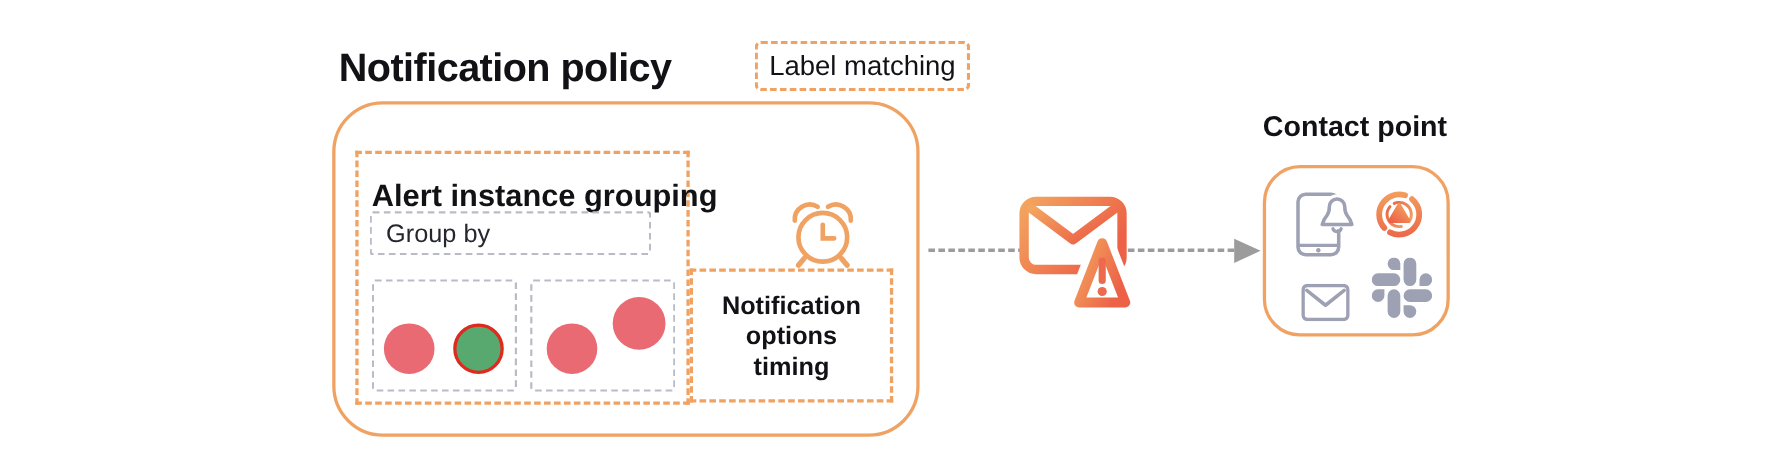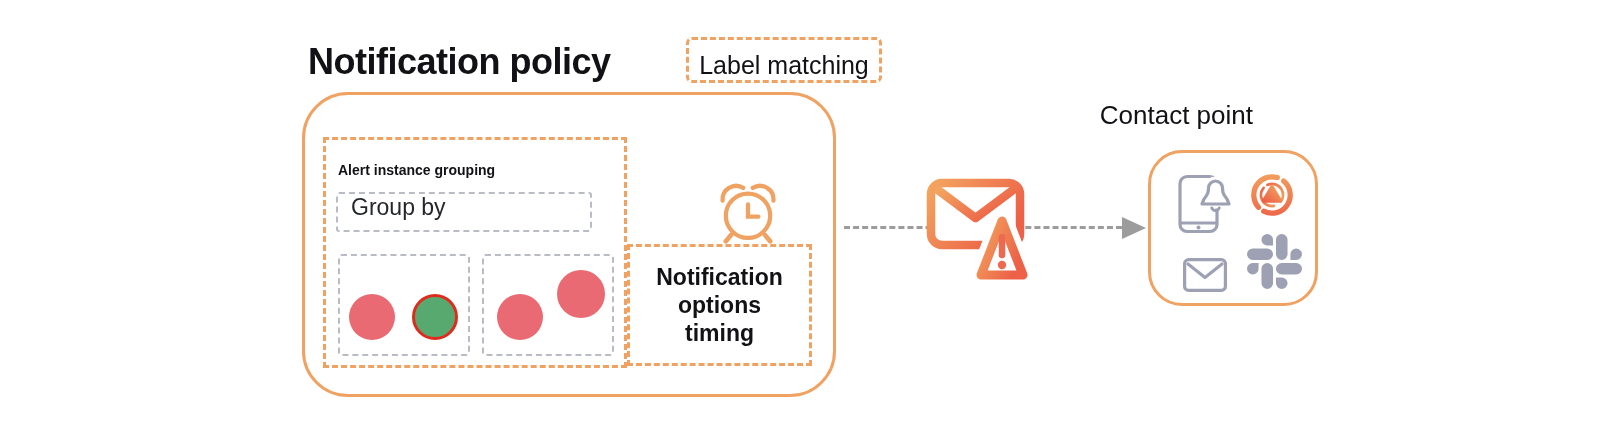--- a/index.html
+++ b/index.html
@@ -11,37 +11,37 @@
   }
   .abs { position:absolute; }
 
   .diagram-title {
     left:308px; top:42px; font-size:36px; font-weight:bold;
     letter-spacing:-0.5px; line-height:40px;
   }
   .label-matching-box {
     left:686px; top:37px; width:196px; height:46px;
     border:3px dashed var(--orange); border-radius:6px;
-    display:flex; align-items:flex-end; justify-content:center;
+    display:flex; align-items:center; justify-content:center;
     font-size:25px; background:#fff;
   }
 
   .policy-box {
     left:302px; top:92px; width:534px; height:305px;
     border:3px solid var(--orange); border-radius:46px; background:#fff;
   }
   .grouping-box {
     left:323px; top:137px; width:304px; height:231px;
     border:3px dashed var(--orange);
   }
-  .grouping-title { left:338px; top:162px; font-size:14px; font-weight:bold; }
+  .grouping-title { left:338px; top:162px; font-size:28px; font-weight:bold; }
   .groupby-box {
     left:336px; top:192px; width:256px; height:40px;
     border:2px dashed var(--gray-border); border-radius:3px;
-    display:flex; align-items:flex-start; padding-left:13px;
+    display:flex; align-items:center; padding-left:13px;
     font-size:23px; color:#26272c;
   }
   .dotbox { width:132px; height:102px; border:2px dashed var(--gray-border); border-radius:3px; }
   .dotbox-1 { left:338px; top:254px; }
   .dotbox-2 { left:482px; top:254px; }
 
   .dot { width:46px; height:46px; border-radius:50%; }
   .dot-lg { width:48px; height:48px; }
   .dot-red { background:var(--red-dot); }
   .dot-green { background:var(--green-dot); border:3.5px solid var(--green-dot-ring); }
@@ -59,21 +59,21 @@
   .clock { left:712px; top:178px; width:72px; height:66px; }
 
   .flow-line { left:844px; top:226px; width:278px; height:0; border-top:3px dashed var(--arrow); }
   .flow-arrowhead {
     left:1122px; top:217px; width:0; height:0;
     border-left:24px solid var(--arrow);
     border-top:11px solid transparent; border-bottom:11px solid transparent;
   }
   .mail-alert { left:924px; top:174px; width:114px; height:112px; z-index:2; }
 
-  .contact-title { left:1083px; top:100px; width:170px; text-align:right; font-size:26px; font-weight:normal; }
+  .contact-title { left:1148px; top:100px; width:170px; text-align:left; font-size:26px; font-weight:bold; }
   .contact-box {
     left:1148px; top:150px; width:170px; height:156px;
     border:3px solid var(--orange); border-radius:34px; background:#fff;
   }
   .phone-bell { left:1178px; top:173px; width:54px; height:62px; }
   .grafana-alerting { left:1249px; top:172px; width:46px; height:46px; }
   .contact-mail { left:1183px; top:258px; width:44px; height:34px; }
   .slack { left:1247px; top:234px; width:55px; height:55px; }
 
   .st-orange { stroke:var(--orange); }

